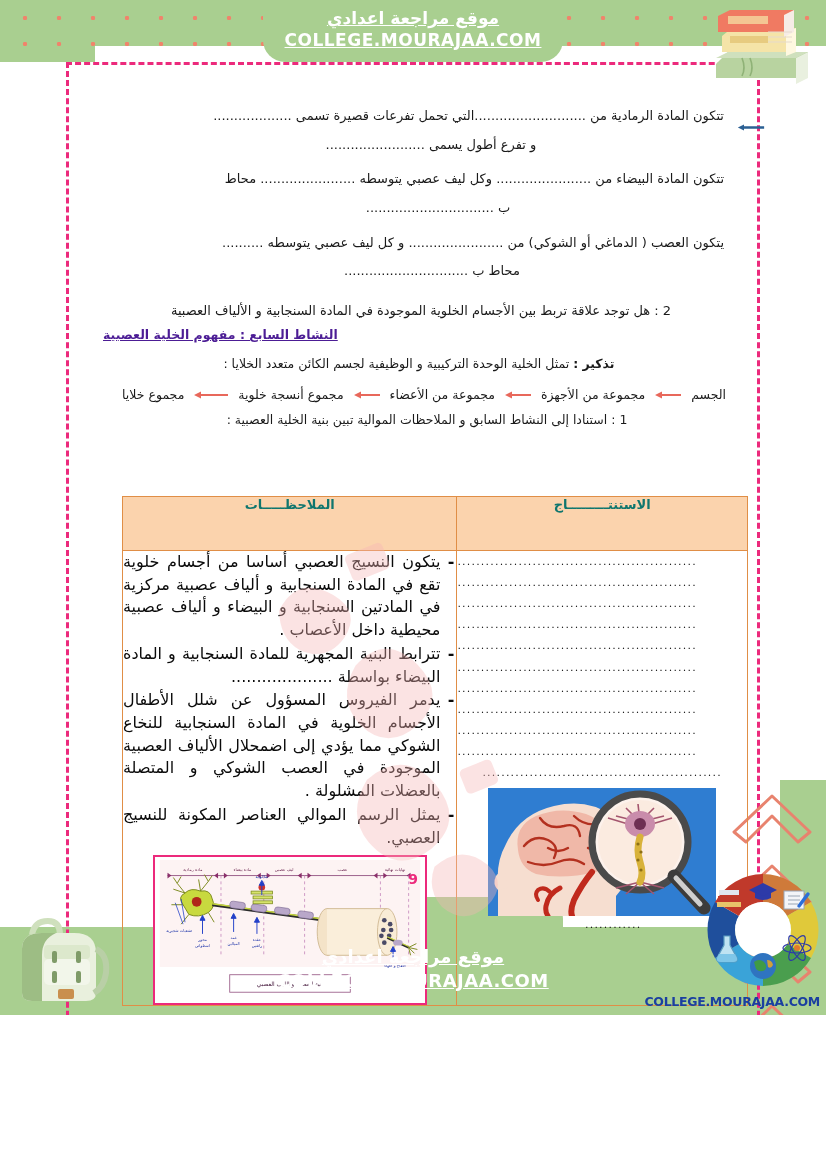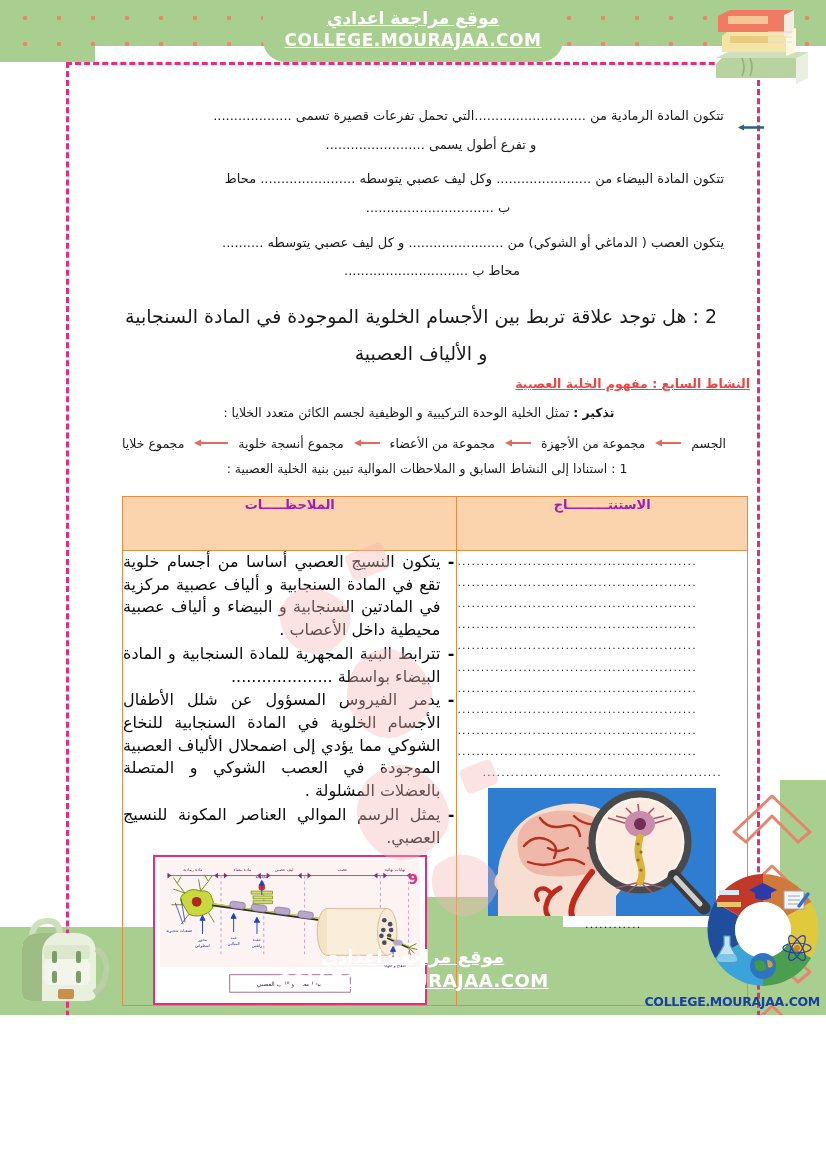--- a/index.html
+++ b/index.html
@@ -131,28 +131,28 @@
   }
   .blk { padding: 0 26px 0 40px; margin-top: 32px; }
 
   .arrow-marker {
     position: absolute;
     right: -16px; top: 52px;
     width: 30px; height: 7px;
     z-index: 5;
   }
 
-  .q-line { font-size: 19px; line-height: 1.95; }
+  .q-line { font-size: 13px; line-height: 1.95; }
 
   .act-head {
-    color: #ef4444;
+    color: #4c1d95;
     font-weight: bold;
     font-size: 12.5px;
     text-decoration: underline;
-    text-align: right;
+    text-align: left;
     margin: 2px 0 10px 0;
     padding-left: 25px;
   }
 
   .recall { font-size: 12.5px; line-height: 1.9; text-align: center; padding-left: 10px; margin: 6px 0 4px; }
   .recall b { font-weight: bold; }
 
   .chain {
     font-size: 12.5px;
     text-align: center;
@@ -179,21 +179,21 @@
     vertical-align: top;
     padding: 0;
   }
   .th-cell {
     background: #fbd3ad;
     height: 54px;
     text-align: center;
     vertical-align: middle;
     font-size: 13px;
     font-weight: bold;
-    color: #a21caf;
+    color: #0f766e;
   }
   .col-obs { width: 53.5%; }
   .col-con { width: 46.5%; }
 
   .obs-cell { padding: 8px 8px 10px 8px; }
   .obs-list { margin: 0; padding: 0; list-style: none; }
   .obs-list li {
     position: relative;
     font-size: 16px;
     font-weight: normal;

